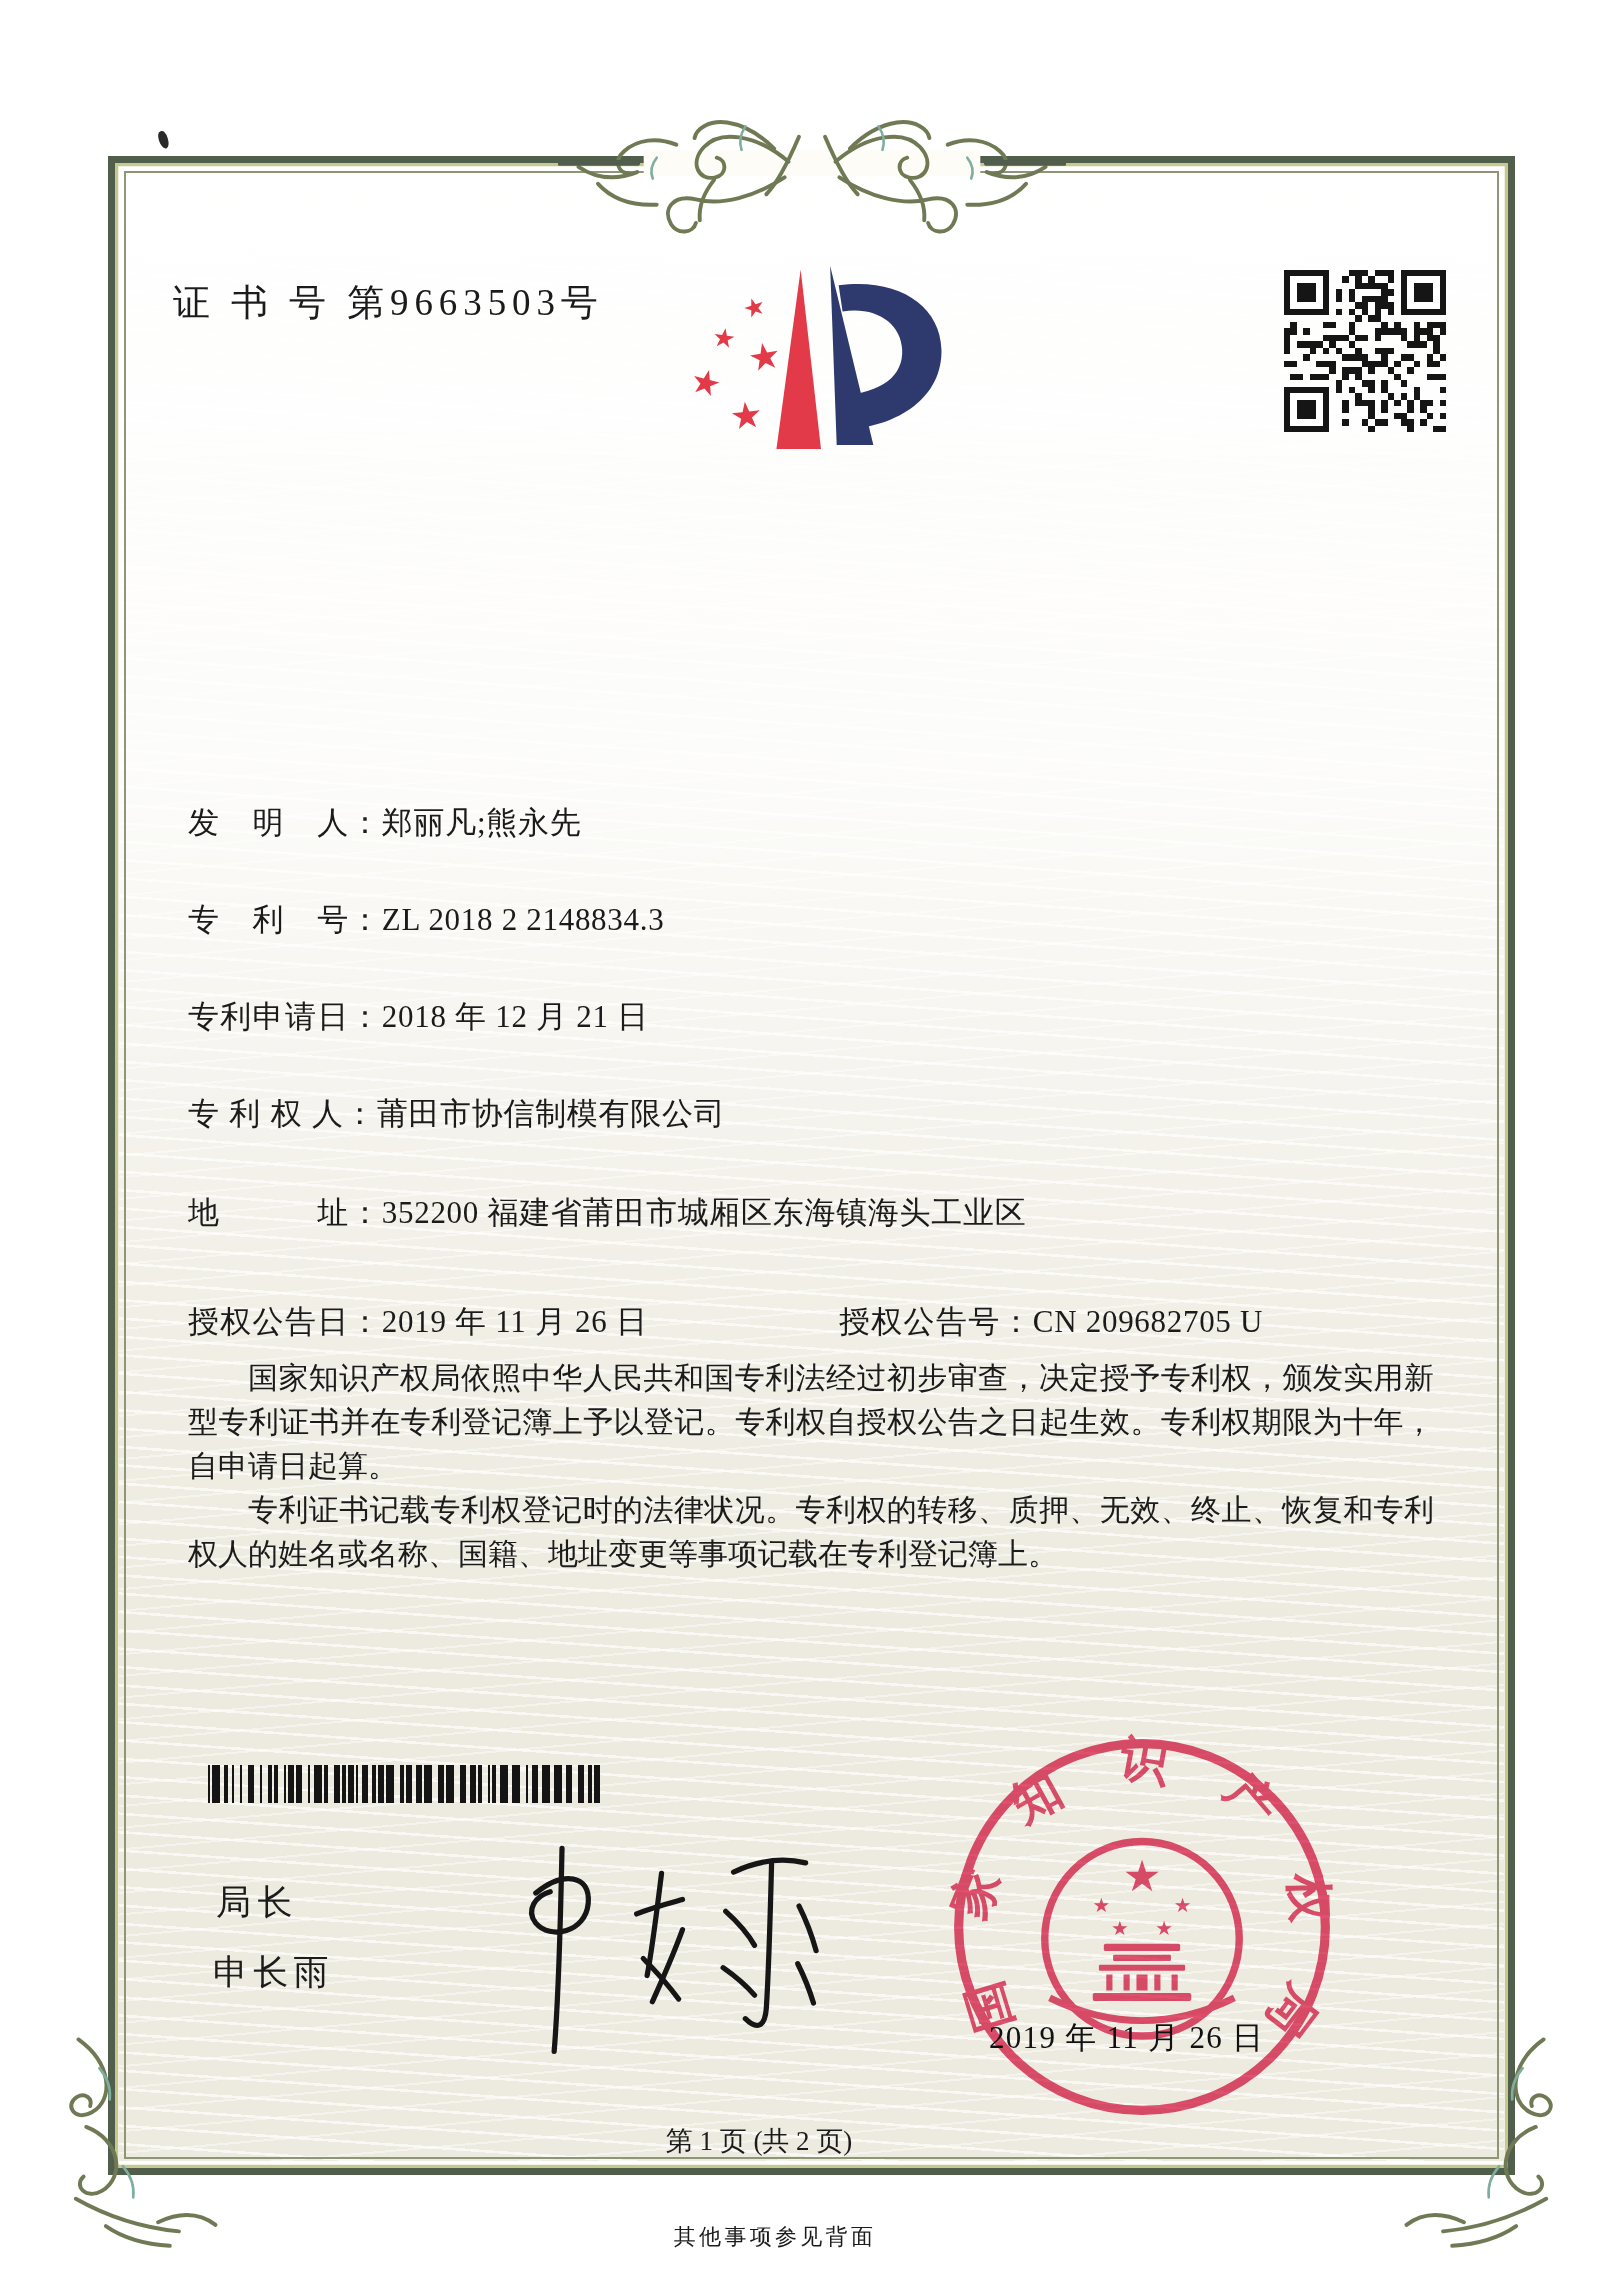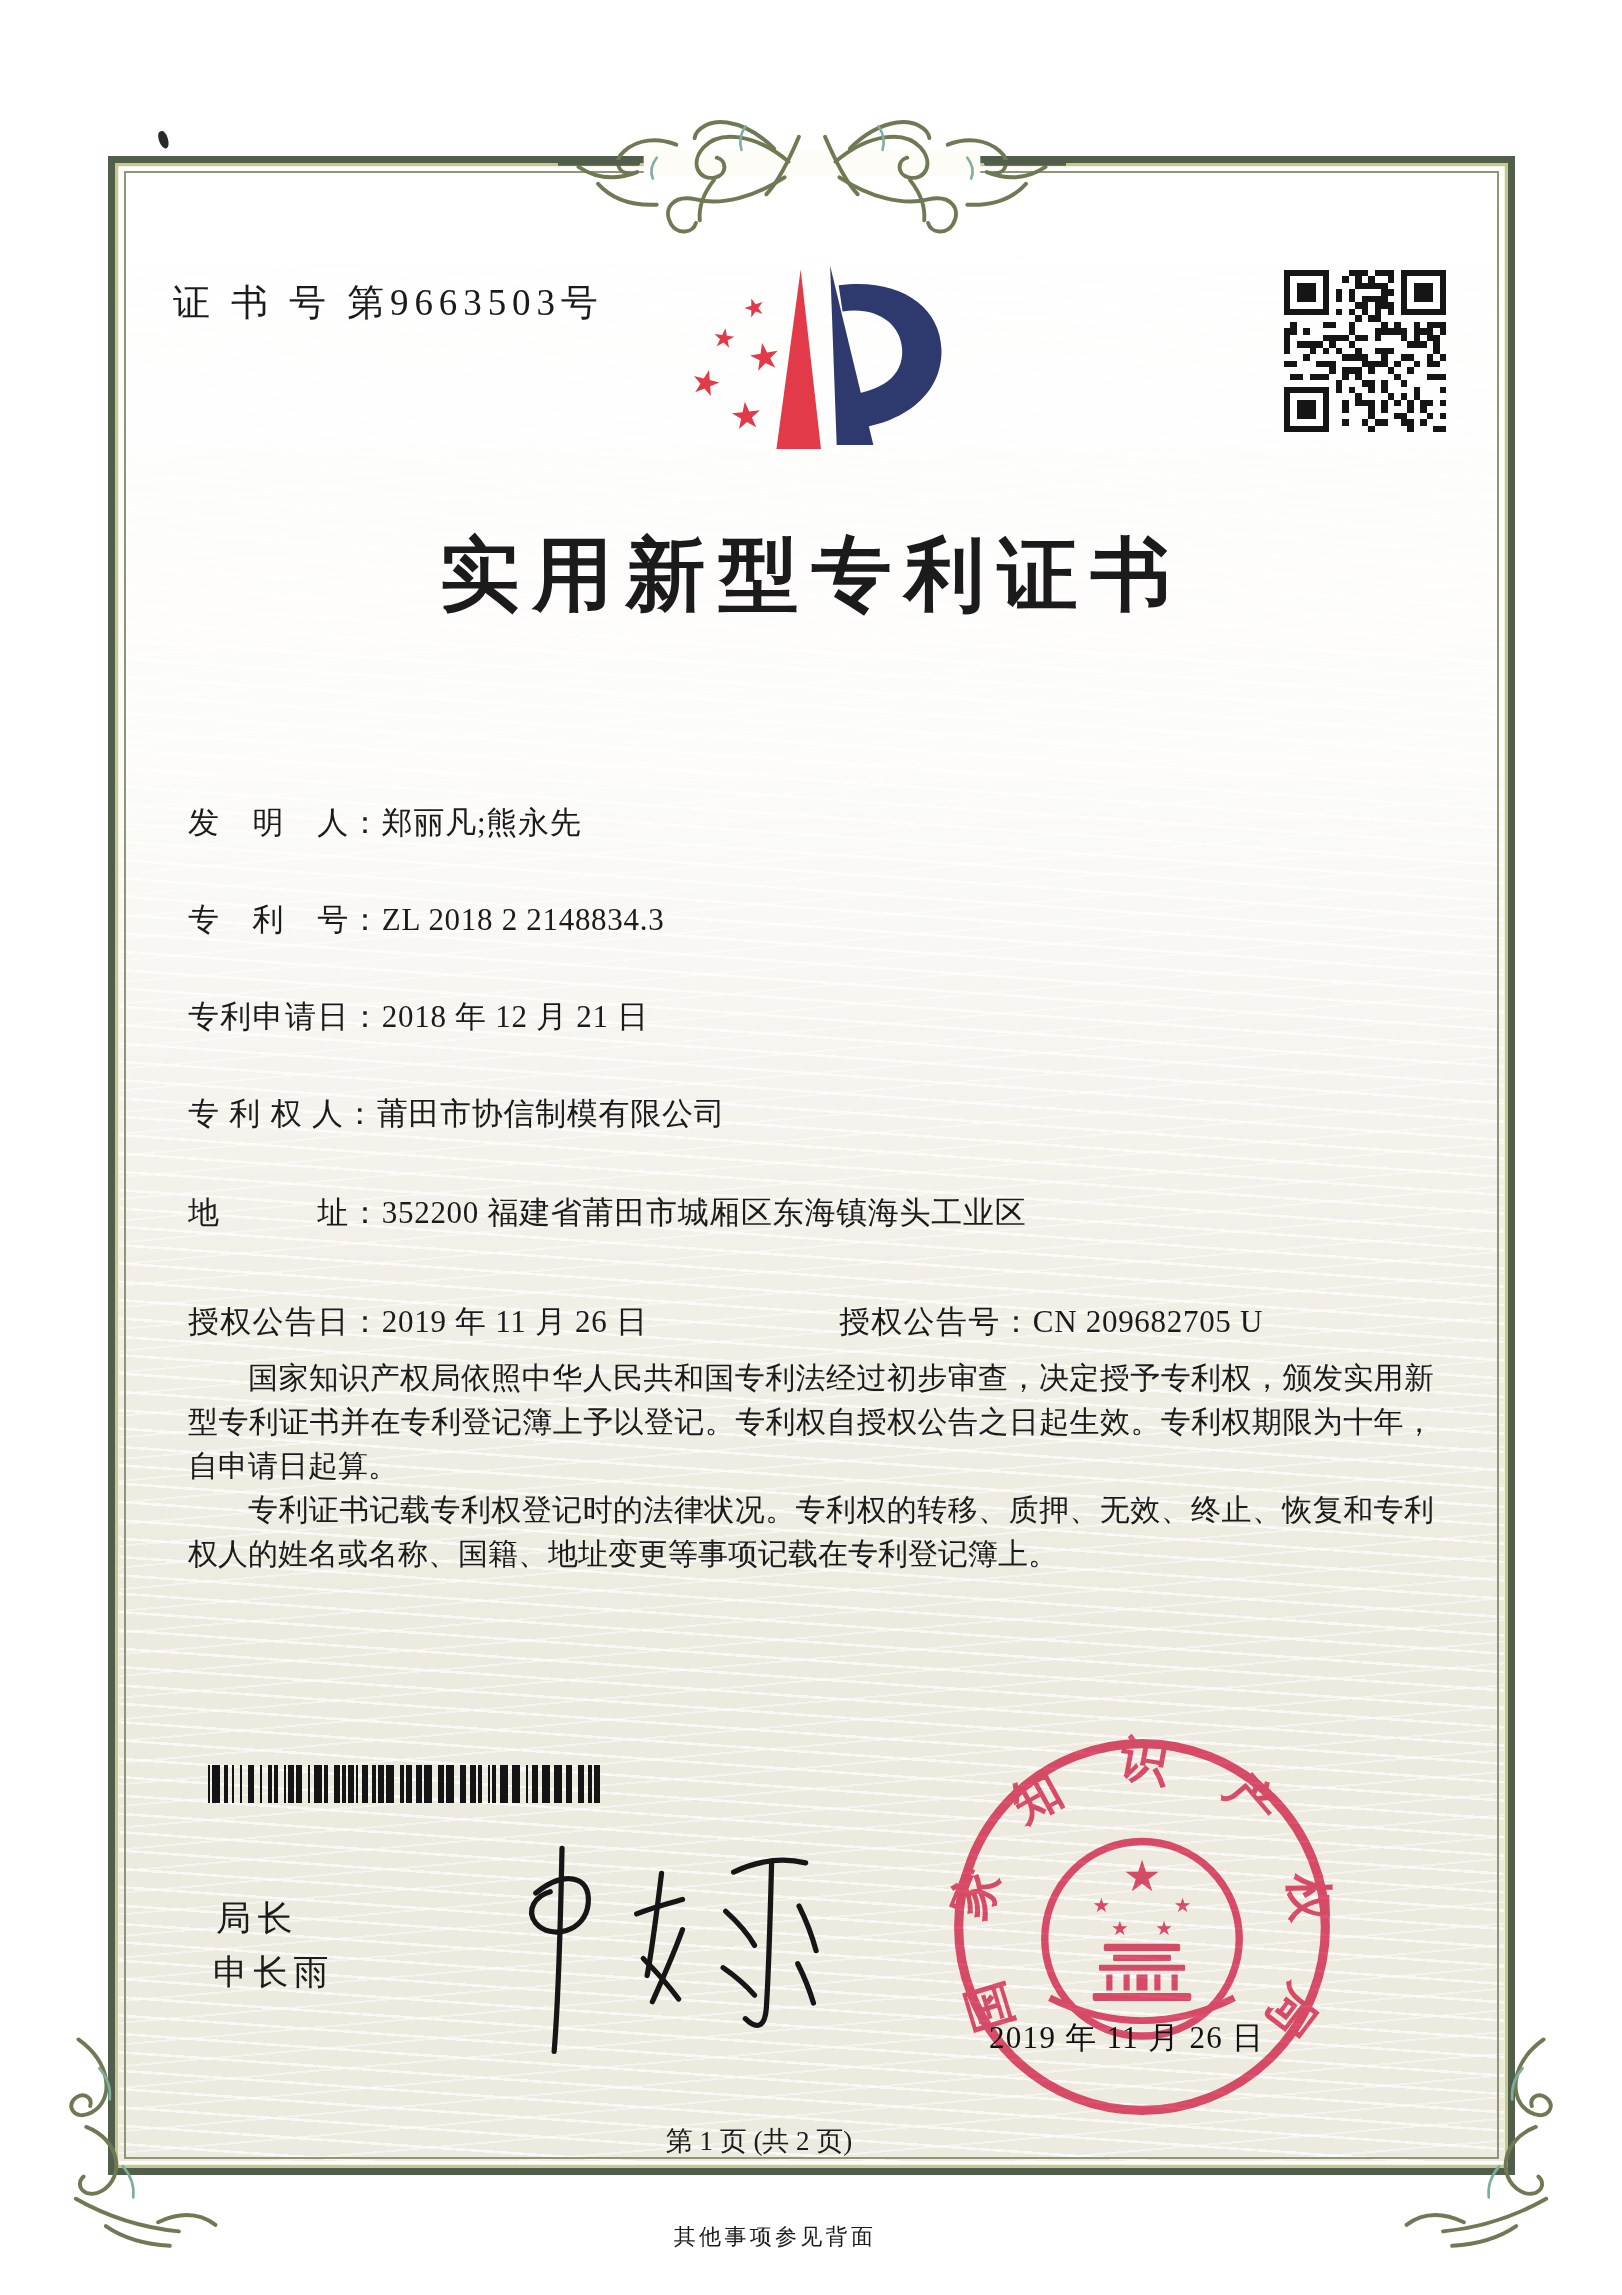--- a/index.html
+++ b/index.html
@@ -30,21 +30,21 @@
   .cert-no{left:173px;top:278px;font-size:37px;letter-spacing:5.9px;z-index:4;}
   .title{left:262px;top:522px;width:1099px;text-align:center;font-size:80px;font-weight:700;
          letter-spacing:13px;z-index:4;}
   .row{left:188px;width:1296px;font-size:31px;z-index:4;white-space:nowrap;}
   .row .lab{letter-spacing:1.3px;}
   .row .val{letter-spacing:0.7px;}
   .grant-col2{position:absolute;left:651px;top:0;}
   .paras{left:188px;top:1356px;width:1246px;font-size:30px;line-height:44px;
          text-align:justify;z-index:4;}
   .paras p{margin:0;text-indent:2em;}
-  .director-title{left:216px;top:1879px;font-size:35px;letter-spacing:6.5px;z-index:4;margin-top:16px;}
+  .director-title{left:216px;top:1879px;font-size:35px;letter-spacing:6.5px;z-index:4;}
   .director-name{left:213px;top:1949px;font-size:35px;letter-spacing:5.2px;z-index:4;}
   .seal-date{left:989px;top:2017px;font-size:31px;letter-spacing:1.3px;color:#111;z-index:7;}
   .page-num{left:589px;top:2123px;width:340px;text-align:center;font-size:27px;z-index:4;}
   .back-note{left:592px;top:2222px;width:366px;text-align:center;font-size:22px;letter-spacing:3.3px;z-index:4;}
 
   
   .logo{left:673px;top:263px;width:275px;height:190px;z-index:4;}
   .qr{left:1284px;top:270px;width:162px;height:162px;z-index:4;}
   .barcode{left:208px;top:1765px;width:419px;height:38px;z-index:4;display:flex;align-items:stretch;}
   .barcode i{display:block;background:#141414;height:100%;}
@@ -310,21 +310,20 @@
           <rect x="19" y="23" width="1" height="1"></rect>
           <rect x="21" y="23" width="1" height="1"></rect>
           <rect x="13" y="24" width="1" height="1"></rect>
           <rect x="19" y="24" width="1" height="1"></rect>
           <rect x="23" y="24" width="1" height="1"></rect>
           <rect x="24" y="24" width="1" height="1"></rect>
         </g>
       </svg>
   </div>
 
-  <div class="abs title">实用新型专利证书</div>
 
   <div class="abs row" style="top:802px">
     <span class="lab">发　明　人：</span><span class="val">郑丽凡;熊永先</span>
   </div>
   <div class="abs row" style="top:899px">
     <span class="lab">专　利　号：</span><span class="val">ZL 2018 2 2148834.3</span>
   </div>
   <div class="abs row" style="top:996px">
     <span class="lab">专利申请日：</span><span class="val">2018 年 12 月 21 日</span>
   </div>

